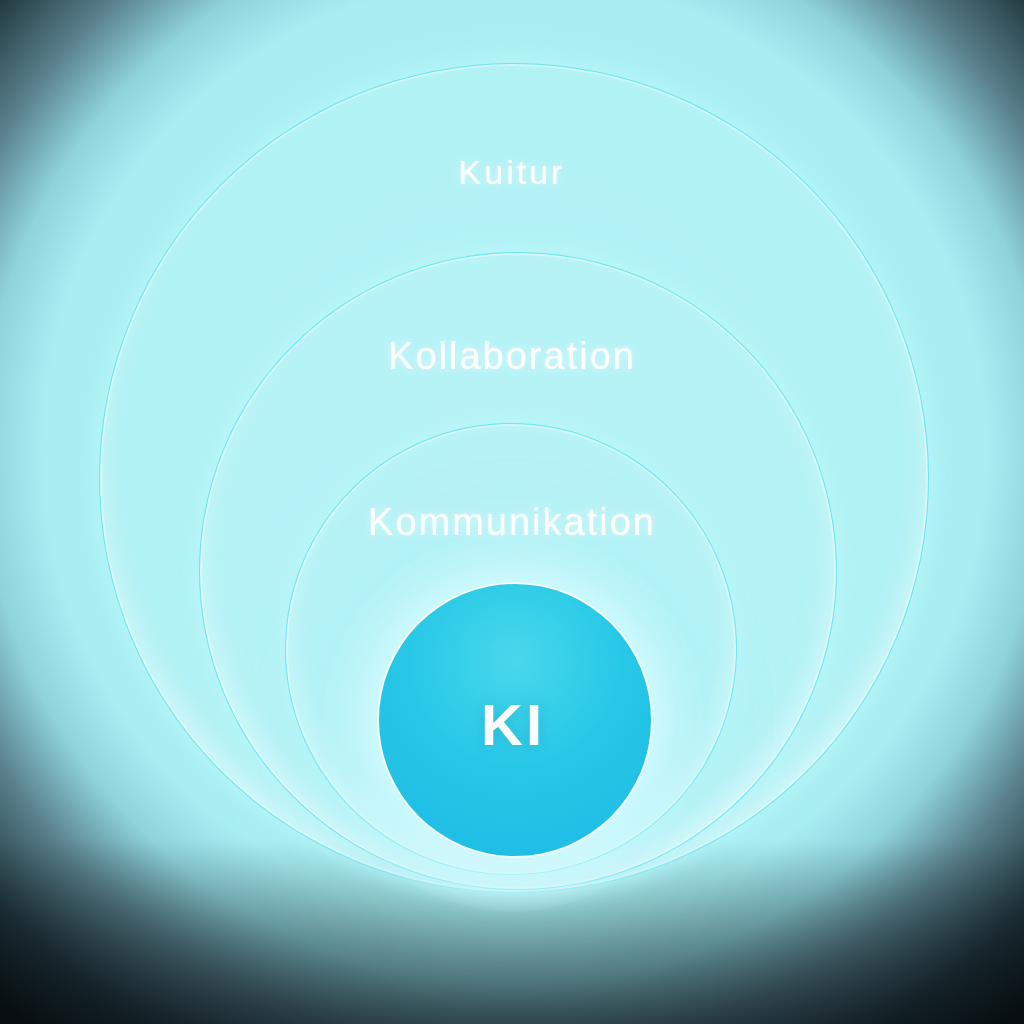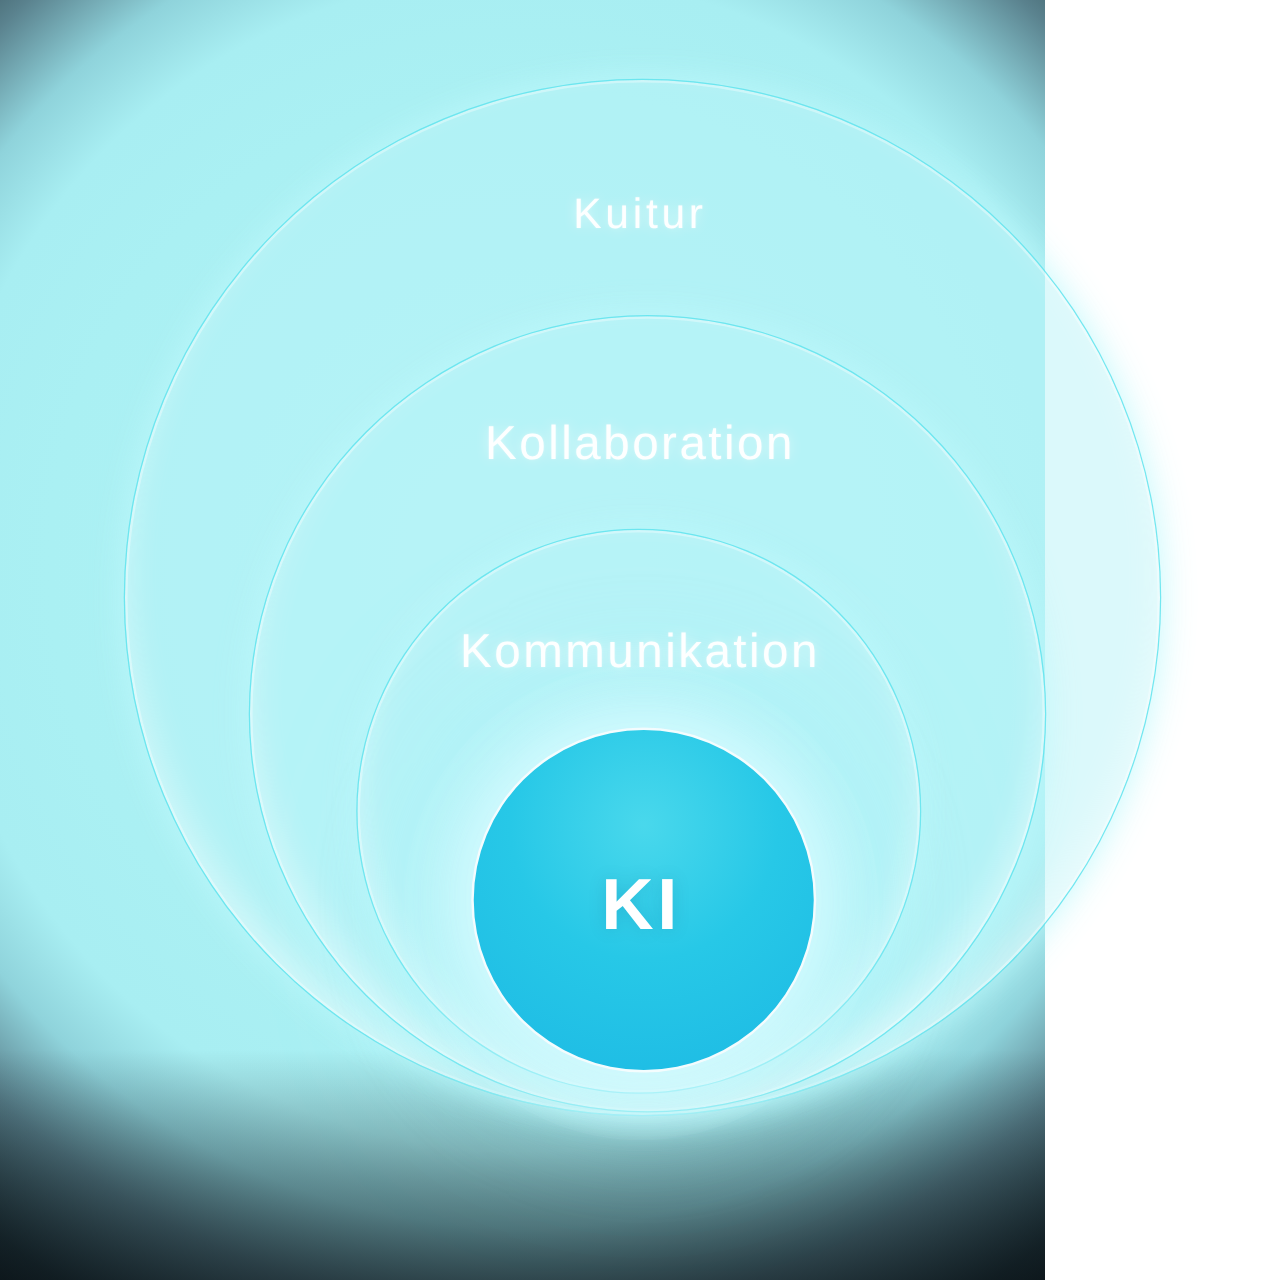--- a/index.html
+++ b/index.html
@@ -6,21 +6,21 @@
     margin: 0;
     padding: 0;
     width: 1024px;
     height: 1024px;
     overflow: hidden;
     font-family: "Liberation Sans", sans-serif;
   }
 
   .stage {
     position: relative;
-    width: 836px;
+    width: 1024px;
     height: 1024px;
     background:
       
       linear-gradient(to bottom,
         rgba(5,10,14,0) 82%,
         rgba(5,10,14,0.35) 92%,
         rgba(5,10,14,0.6) 100%),
       
       radial-gradient(circle 760px at 50.2% 44%,
         #b2f3f6 0%,

